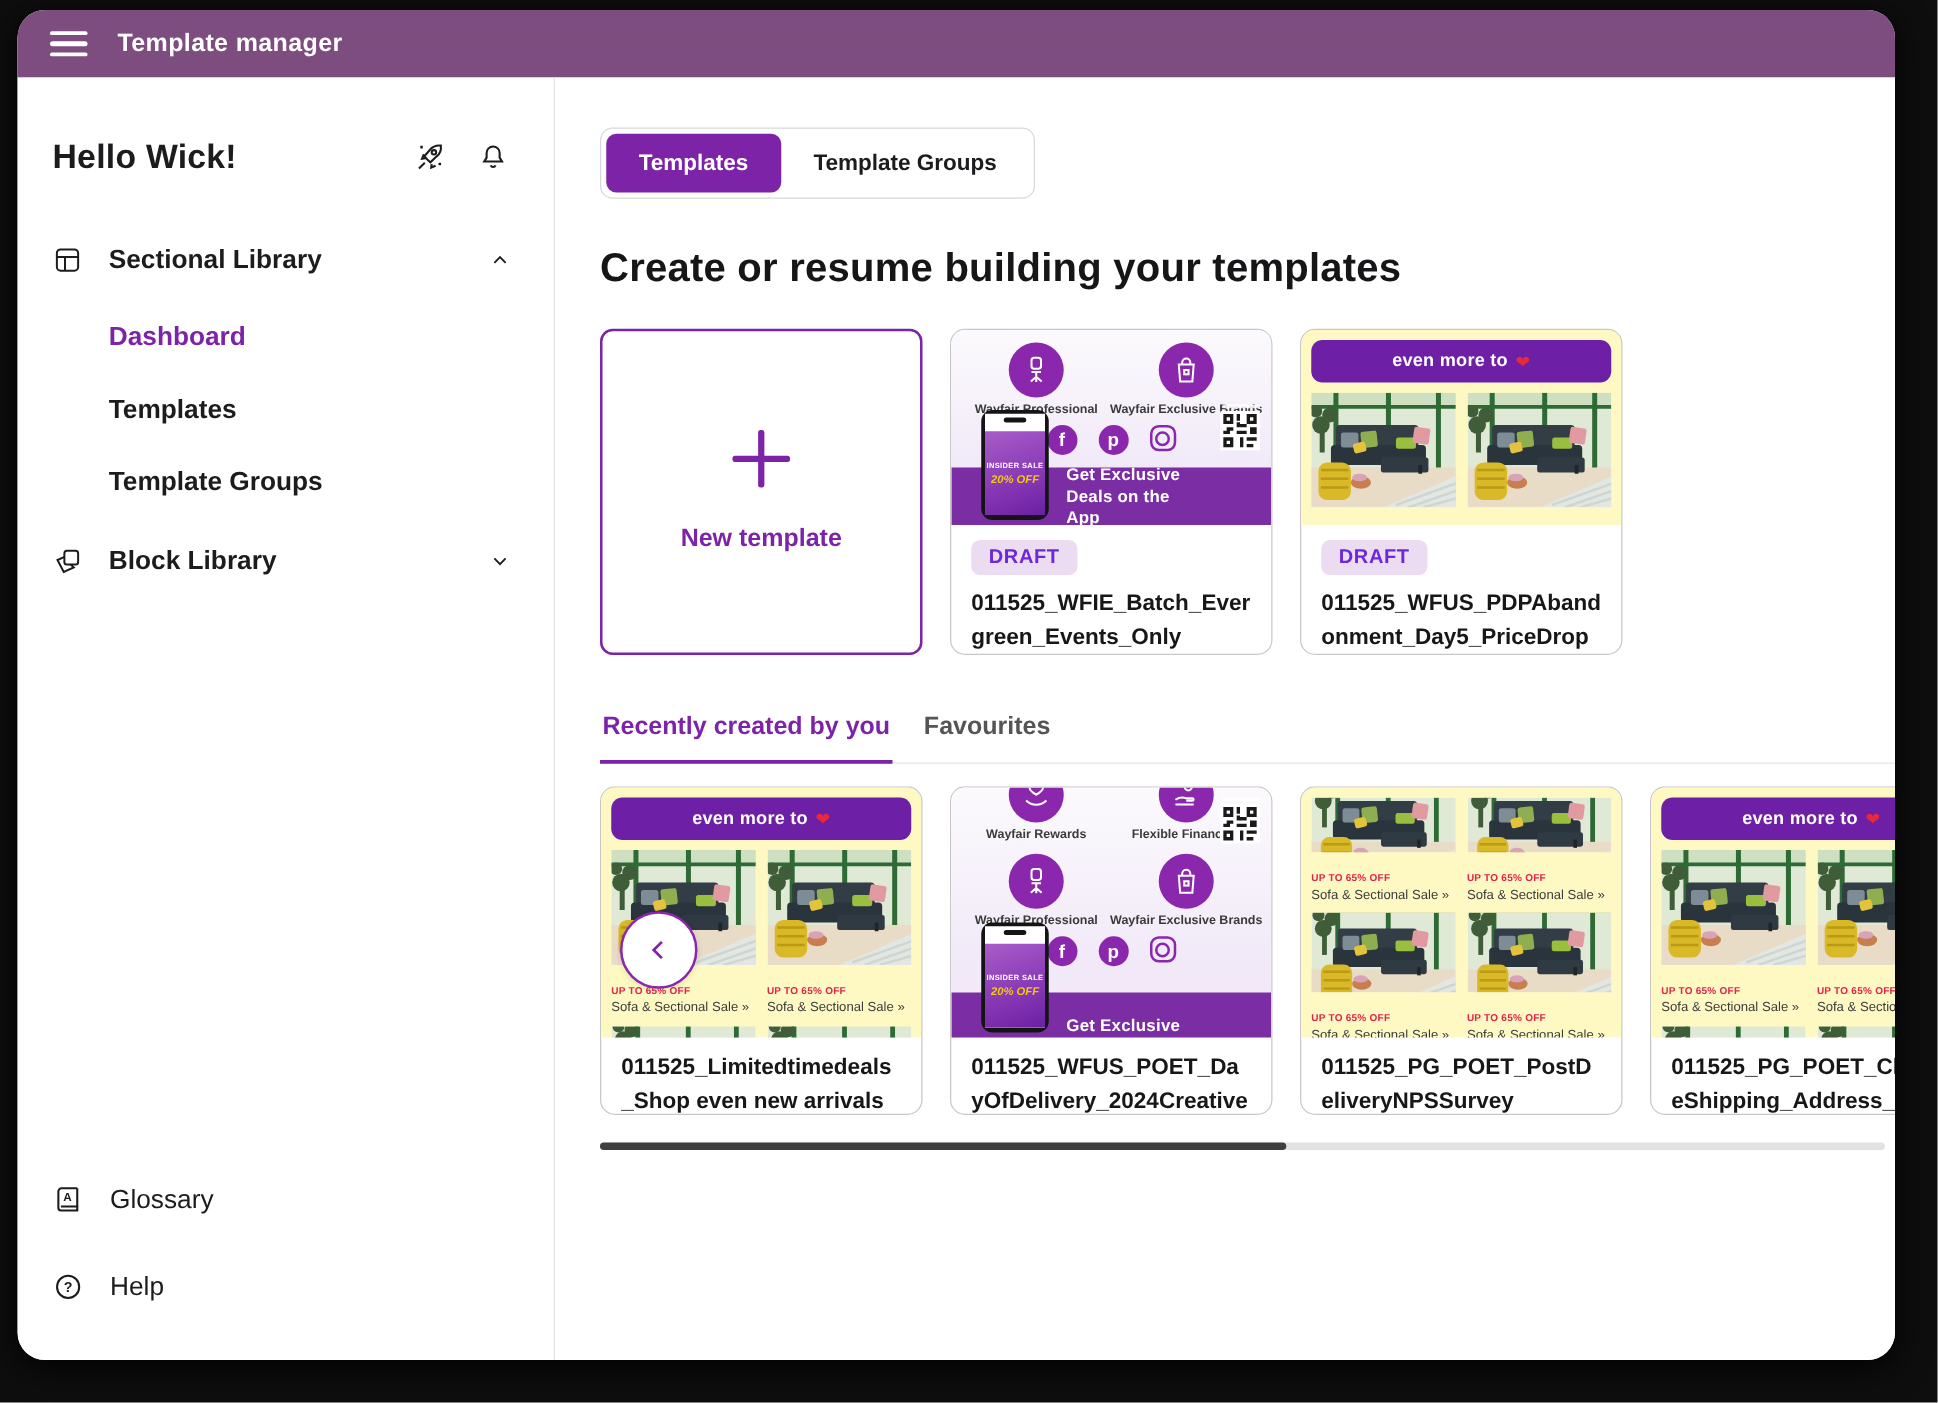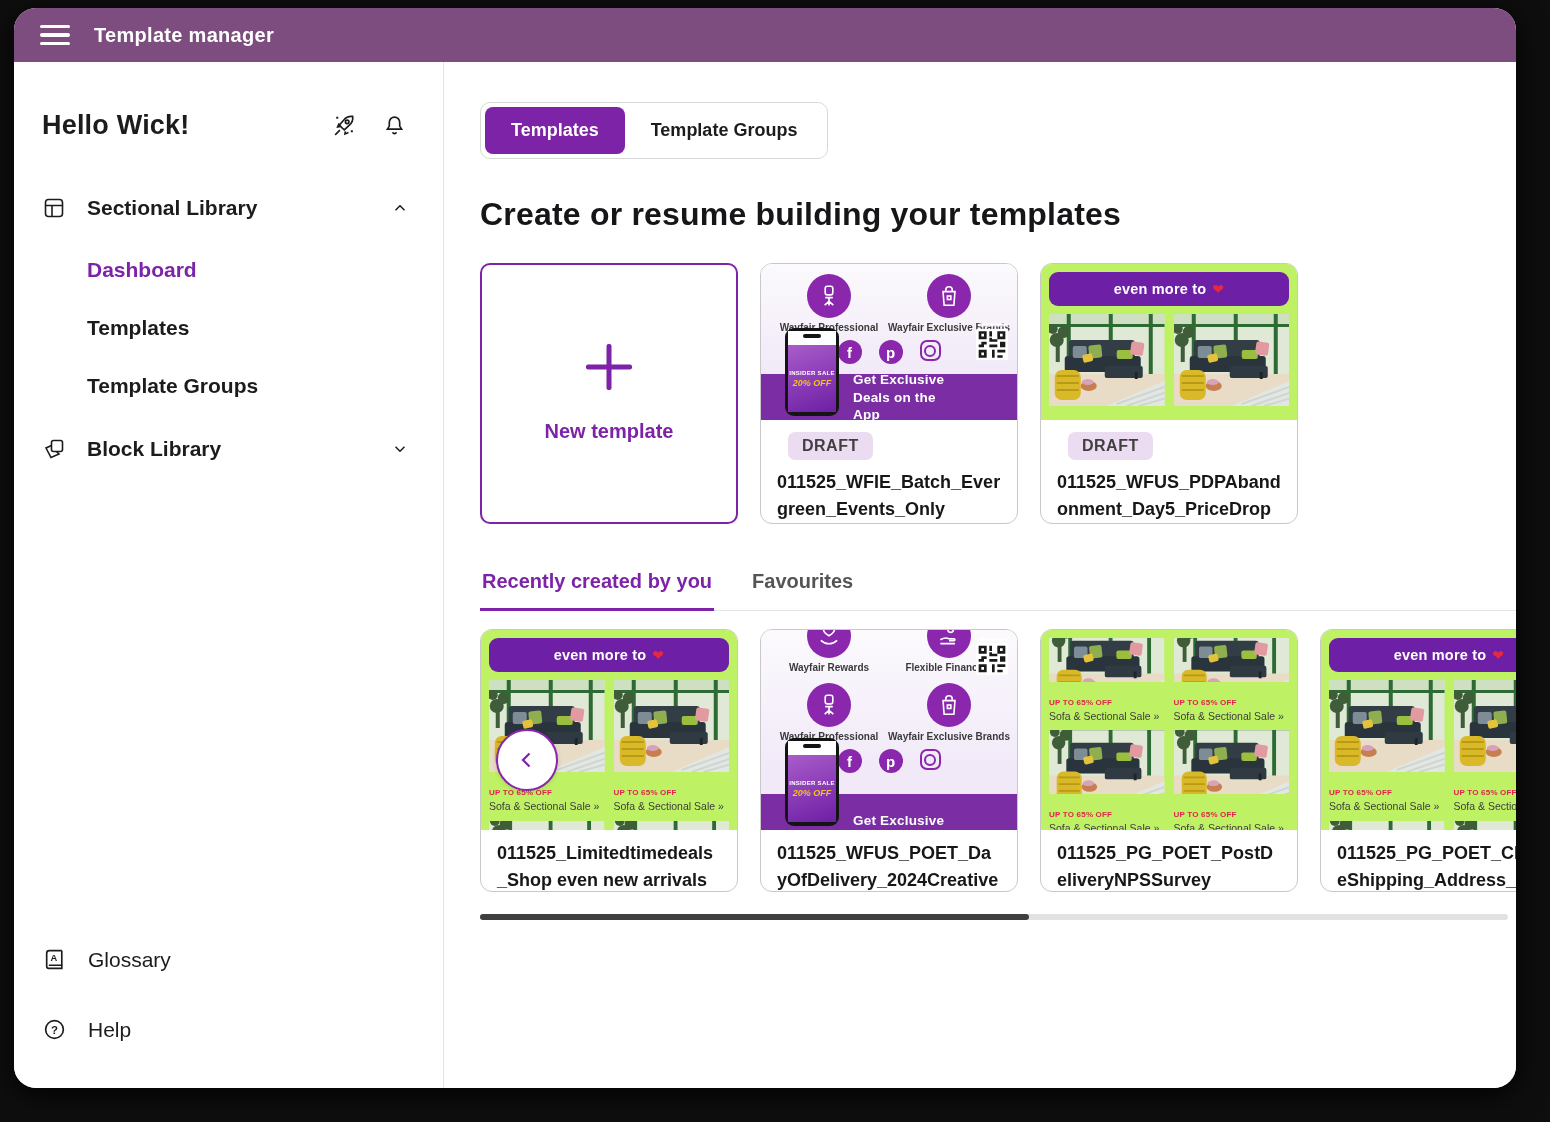--- a/index.html
+++ b/index.html
@@ -67,22 +67,22 @@
   .plus::after{top:50%;left:0;height:5px;width:100%;transform:translateY(-50%);}
   .new-card-label{color:var(--accent);font-size:20px;font-weight:700;}
   
   .card{width:258px;height:261px;flex:none;border:1px solid #c8c8c8;border-radius:12px;background:#fff;
     overflow:hidden;display:flex;flex-direction:column;cursor:pointer;}
   .card.tall{height:263px;}
   .thumb{flex:none;position:relative;overflow:hidden;}
   .thumb.h-top{height:156px;}
   .thumb.h-rec{height:200px;}
   .meta{padding:10px 16px 0;}
-  .badge{display:inline-block;background:var(--badge-bg);color:#404040;font-size:16px;font-weight:600;
-    letter-spacing:.5px;padding:5px 14px;border-radius:7px;margin:2px 11px 9px;}
+  .badge{display:inline-block;background:var(--badge-bg);color:#6d28d9;font-size:16px;font-weight:600;
+    letter-spacing:.5px;padding:5px 14px;border-radius:7px;margin:2px 0 9px;}
   .card-title{font-size:18px;font-weight:700;color:#17171a;line-height:1.5;word-break:break-all;}
   
   .app-thumb{background:linear-gradient(180deg,#fcfafd 0%,#f1e9f8 70%);}
   .icon-row{display:flex;justify-content:space-around;padding:10px 8px 0;}
   .app-thumb.cropped .icon-row:first-child{margin-top:-26px;}
   .promo-item{display:flex;flex-direction:column;align-items:center;width:50%;}
   .promo-circle{width:44px;height:44px;border-radius:50%;background:var(--icon-circle);display:flex;align-items:center;justify-content:center;}
   .promo-circle svg{width:26px;height:26px;stroke:#fff;fill:none;stroke-width:1.5;}
   .promo-label{font-size:10px;font-weight:700;color:#3a3a3a;margin-top:4px;white-space:nowrap;}
   .social-row{display:flex;justify-content:center;gap:17px;margin-top:7px;}
@@ -100,34 +100,34 @@
   .phone-line1{color:#fff;font-size:6px;font-weight:700;letter-spacing:.3px;}
   .phone-line2{color:#f5c518;font-size:9px;font-weight:800;font-style:italic;}
   .banner-text{position:absolute;left:92px;top:50%;transform:translateY(-50%);width:104px;
     color:#fff;font-weight:800;font-size:13.5px;line-height:1.3;letter-spacing:.2px;}
   .app-thumb.cropped .banner-text{top:18px;transform:none;}
   .qr-wrap{position:absolute;right:9px;top:50%;transform:translateY(-50%);display:flex;flex-direction:column;align-items:flex-end;gap:2px;}
   .app-thumb.cropped .qr-wrap{top:8px;transform:none;}
   .qr-caption{width:30px;height:3px;background:rgba(255,255,255,.85);border-radius:1px;}
   .qr-wrap svg{width:32px;height:32px;border-radius:2px;}
   
-  .sofa-thumb{background:#bef264;padding:8px 8px 0;}
+  .sofa-thumb{background:#fef9c3;padding:8px 8px 0;}
   .pill-banner{height:34px;border-radius:9px;background:var(--banner);display:flex;align-items:center;justify-content:center;
     gap:6px;color:#fff;font-size:14.5px;font-weight:800;letter-spacing:.2px;}
   .pill-banner .heart{color:#e8293c;font-size:14px;}
   .tile-row{display:flex;gap:9px;margin-top:8px;}
   .tile{flex:1;min-width:0;}
   .tile-img{width:100%;overflow:hidden;position:relative;}
   .tile-img svg{display:block;width:100%;}
   .tile-offer{color:var(--offer-red);font-size:8px;font-weight:700;letter-spacing:.2px;margin-top:16px;white-space:nowrap;}
   .tile-cap{color:#3c3c3c;font-size:10.5px;margin-top:3px;white-space:nowrap;overflow:hidden;}
   .strip-row{display:flex;gap:9px;margin-top:9px;}
   .strip-row .tile-img{height:22px;}
   
-  .list-tabs{display:flex;gap:36px;margin-top:46px;margin-right:0;border-bottom:1px solid #e4e4e4;}
+  .list-tabs{display:flex;gap:23px;margin-top:46px;margin-right:0;border-bottom:1px solid #e4e4e4;}
   .ltab{border:none;background:none;font-family:inherit;font-size:20px;font-weight:600;color:#555;
     padding:0 2px 15px;border-bottom:3px solid transparent;margin-bottom:-1px;cursor:pointer;}
   .ltab.active{color:var(--accent);font-weight:800;border-bottom-color:var(--accent);}
   
   .recent-wrap{position:relative;margin-top:18px;}
   .cards-row.recent{overflow:hidden;}
   .scroll-btn{position:absolute;left:16px;top:100px;width:62px;height:62px;border-radius:50%;background:#fff;
     border:2px solid var(--icon-circle);display:flex;align-items:center;justify-content:center;cursor:pointer;
     box-shadow:0 1px 5px rgba(0,0,0,.12);}
   .scroll-btn svg{width:24px;height:24px;stroke:var(--accent);fill:none;stroke-width:2.2;}

